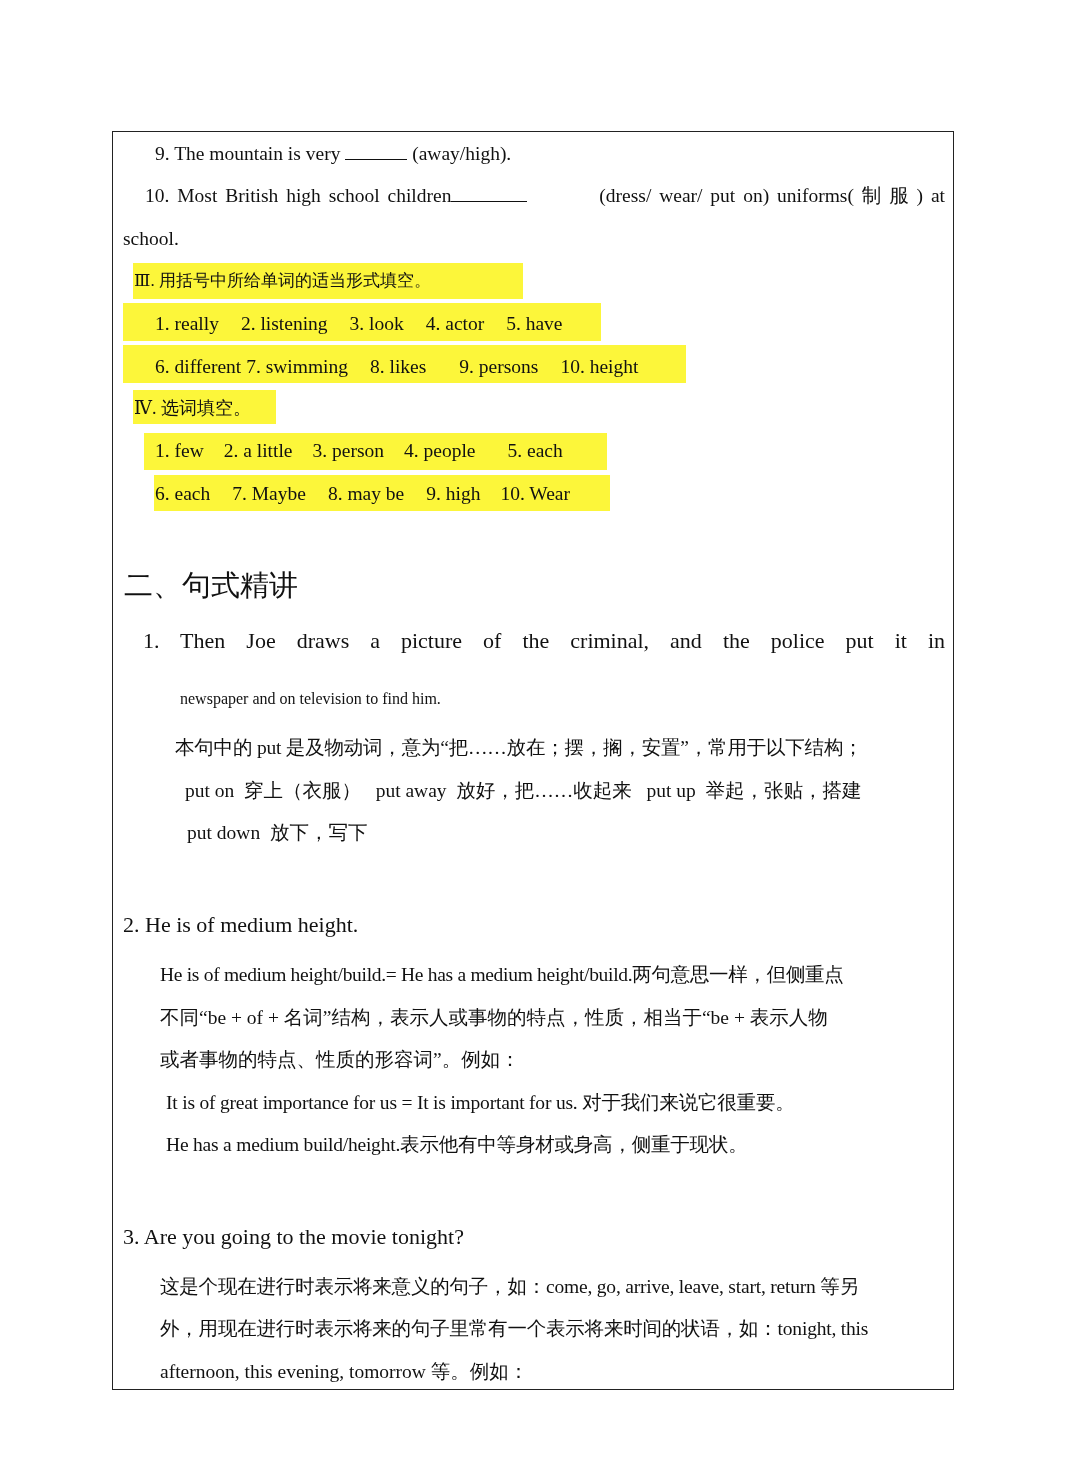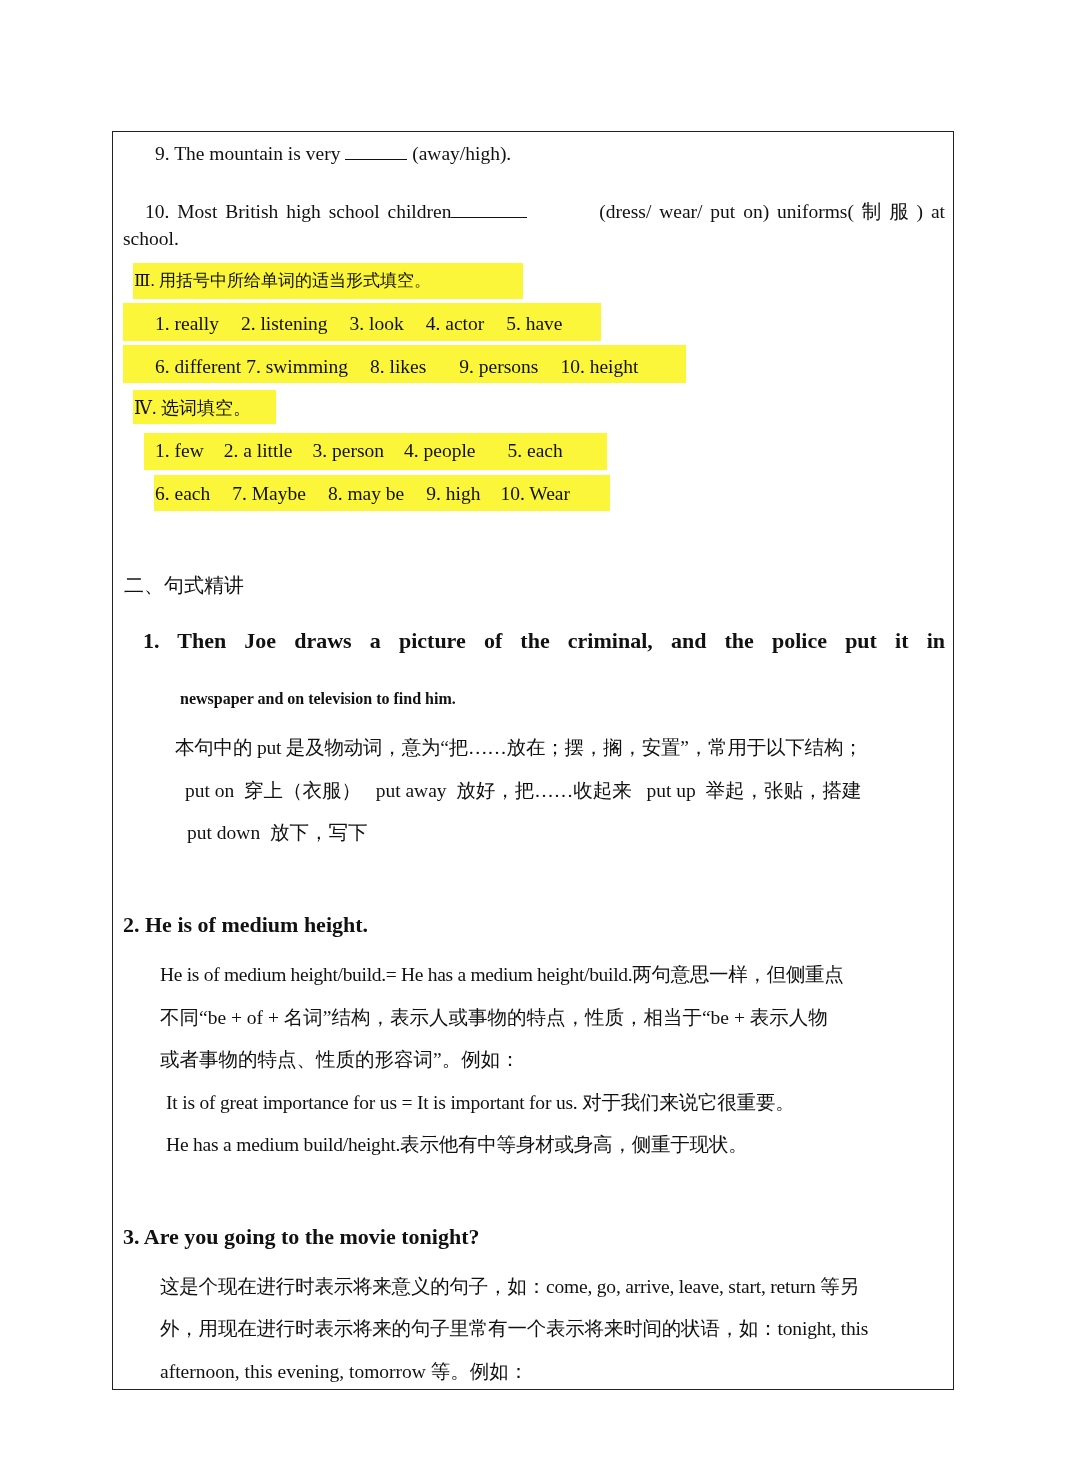--- a/index.html
+++ b/index.html
@@ -3,37 +3,37 @@
   <meta charset="utf-8">
   <style>
     html, body { margin: 0; padding: 0; background: #ffffff; }
     body { width: 1080px; height: 1467px; position: relative; overflow: hidden;
            font-family: "Liberation Serif", "DejaVu Serif", serif; color: #111; }
     .page-box { position: absolute; left: 112px; top: 131px; width: 842px; height: 1259px;
                 border: 1.5px solid #222; box-sizing: border-box; }
     .line { position: absolute; white-space: nowrap; font-size: 19.5px; line-height: 26px; }
     .hlblock { position: absolute; background: #fcf63a; }
     .just { display: flex; justify-content: space-between; }
-    .heading-cn { font-size: 20px; }
-    .big { font-size: 22px; font-weight: bold; }
+    .heading-cn { font-size: 29px; }
+    .big { font-size: 22px; font-weight: normal; }
     .gap { display: inline-block; }
     .blank { display: inline-block; border-bottom: 1.3px solid #111; height: 18px; vertical-align: baseline; }
   </style>
 </head>
 <body>
 
 <div class="page-box"></div>
 
 <div class="line" style="left:155px; top:141px;">
   <span>9. The mountain is very</span>
   <span class="blank" style="width:62px;"></span>
   <span>(away/high).</span>
 </div>
 
-<div class="line just" style="left:145px; top:183px; width:800px; word-spacing:3px;margin-top:16px;">
+<div class="line just" style="left:145px; top:183px; width:800px; word-spacing:3px;">
   <span>
     <span>10. Most British high school children</span><span class="blank" style="width:76px;"></span>
   </span>
   <span>(dress/  wear/  put on)  uniforms( 制 服 )  at</span>
 </div>
 <div class="line" style="left:123px; top:226px;">school.</div>
 
 <div class="hlblock" style="left:133px; top:263px; width:390px; height:36px;"></div>
 <div class="hlblock" style="left:123px; top:303px; width:478px; height:38px;"></div>
 <div class="hlblock" style="left:123px; top:345px; width:563px; height:38px;"></div>

